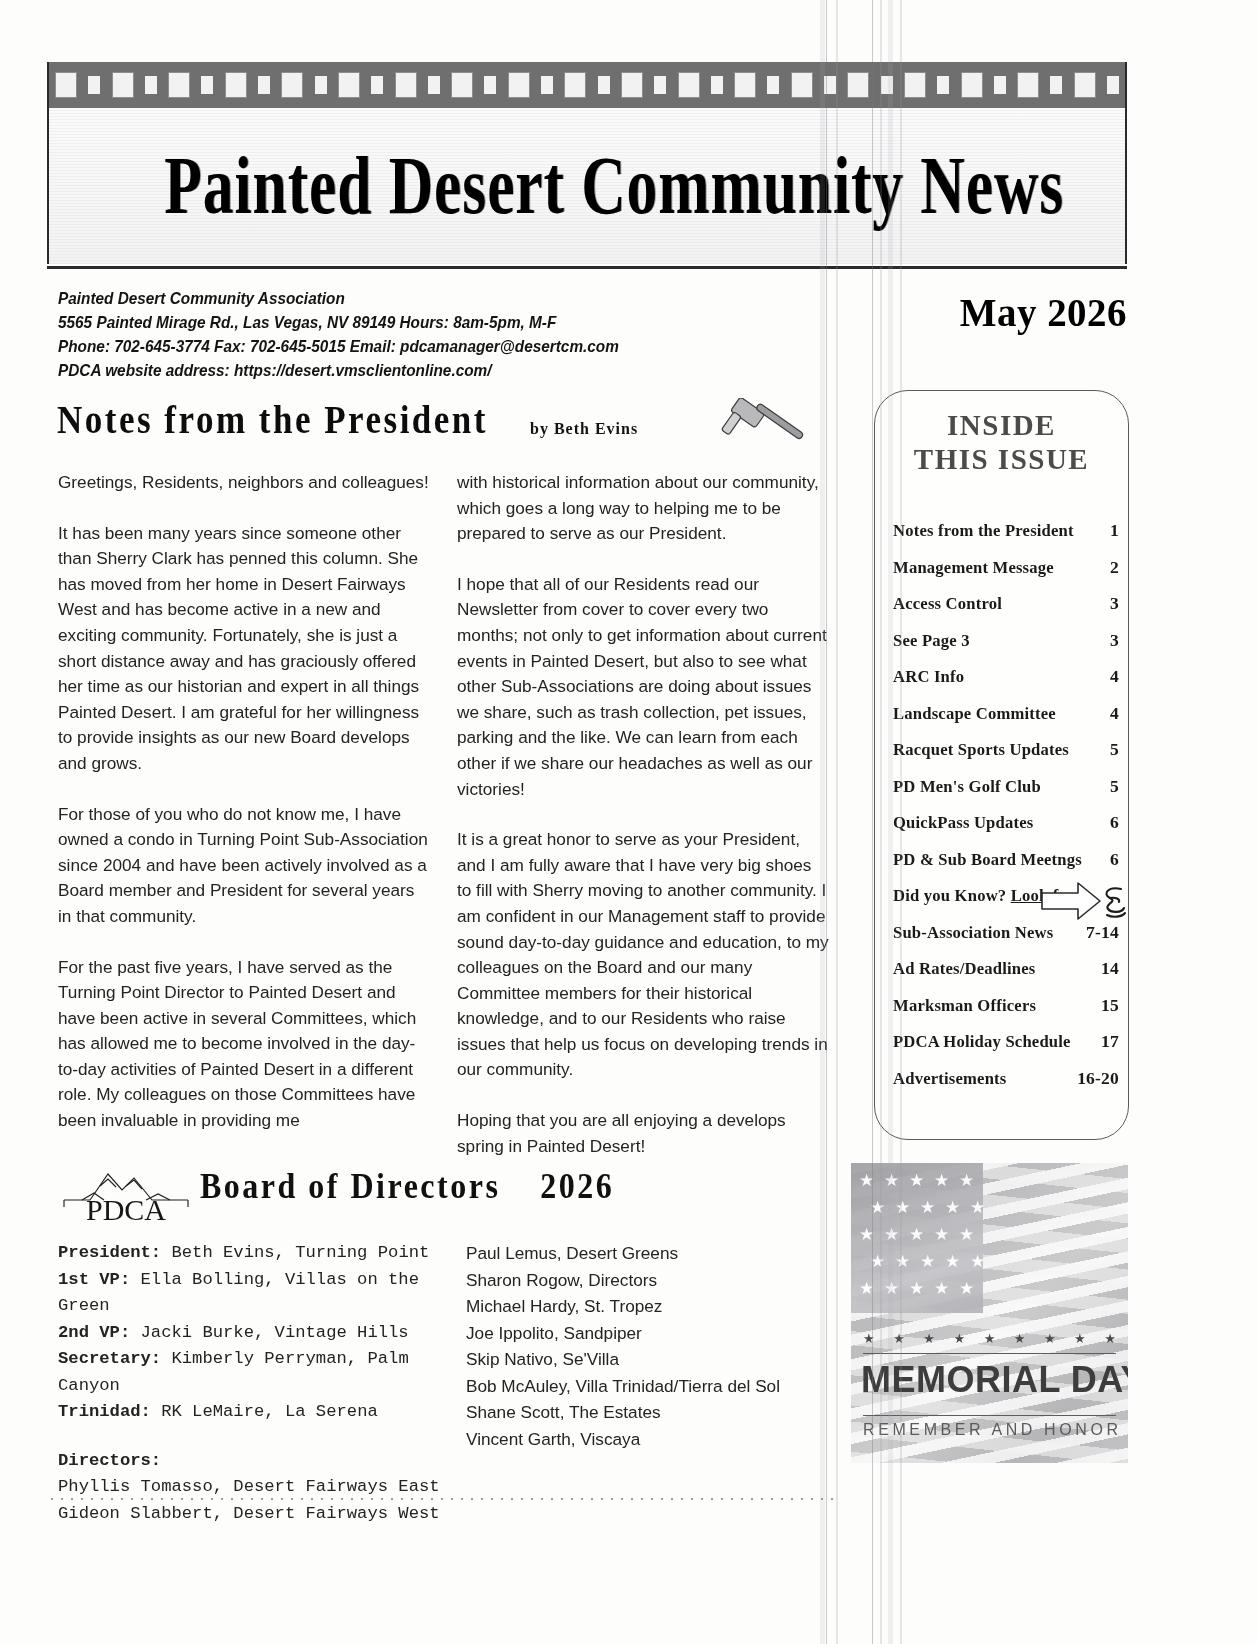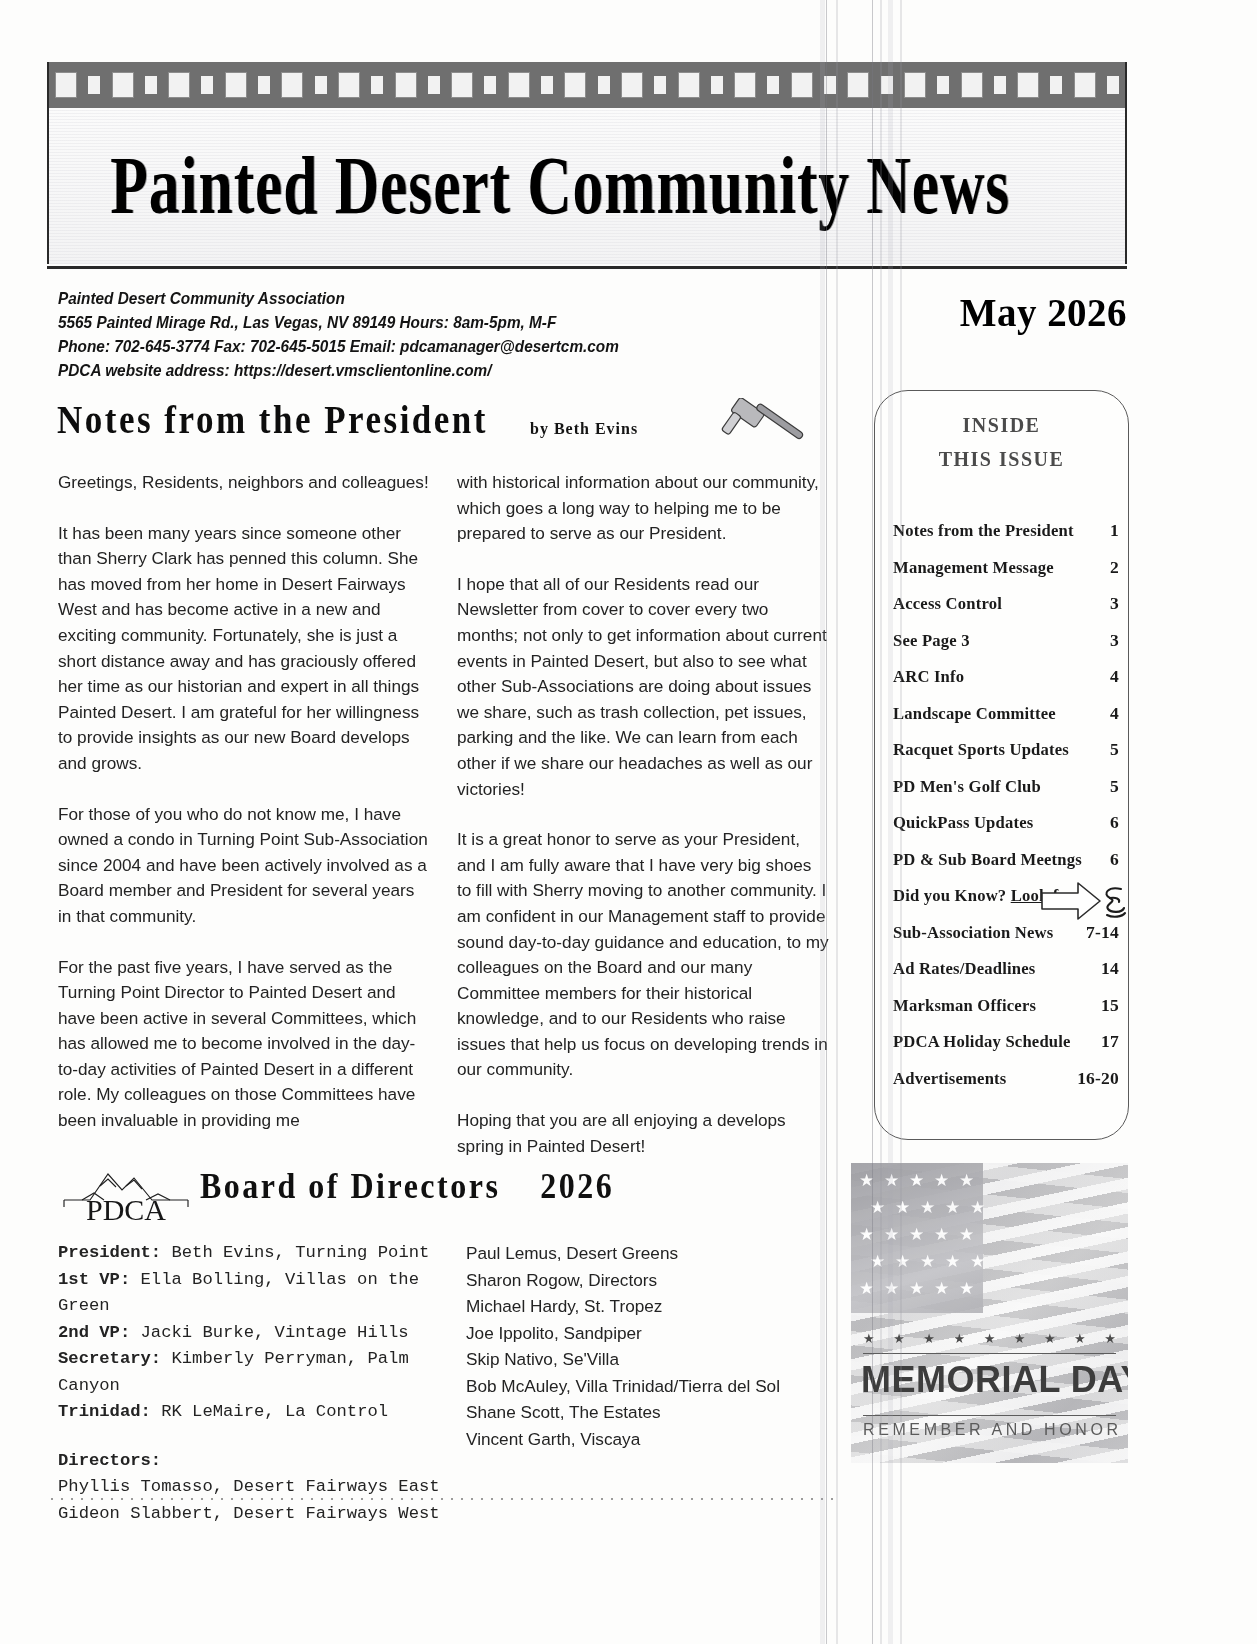--- a/index.html
+++ b/index.html
@@ -52,21 +52,21 @@
     width: 22px; height: 26px; background: #f2f2f2;
     box-shadow: inset 0 0 0 1px #8d8d8d;
   }
   .filmstrip .sq-small {
     width: 12px; height: 18px; background: #f2f2f2;
   }
   .mast-title-wrap {
     height: 156px;
     display: flex;
     align-items: center;
-    justify-content: flex-start;
+    justify-content: flex-end;
     background:
       repeating-linear-gradient(0deg, rgba(215,215,220,0.30) 0px, rgba(215,215,220,0.30) 1px, rgba(255,255,255,0) 1px, rgba(255,255,255,0) 3px),
       linear-gradient(180deg,#fbfbfb,#f3f3f4);
   }
   .mast-title {
     font-family: "Liberation Serif", serif;
     font-weight: bold;
     font-size: 70px;
     letter-spacing: 1px;
     color: #000;
@@ -163,21 +163,21 @@
     background: rgba(255,255,255,0.35);
     box-sizing: border-box;
   }
   .toc-title {
     position: absolute;
     left: 874px; top: 408px;
     width: 255px;
     text-align: center;
     font-family: "Liberation Serif", serif;
     font-weight: bold;
-    font-size: 20px;
+    font-size: 29px;
     letter-spacing: 1.5px;
     color: #4b4b4b;
     line-height: 34px;
   }
   .toc-list {
     position: absolute;
     left: 893px; top: 520px;
     width: 226px;
     font-family: "Liberation Serif", serif;
     font-weight: bold;
@@ -490,21 +490,21 @@
   </svg>
   <div class="bod-title">
     <span>Board of Directors</span><span class="year">2026</span>
   </div>
 
   <div class="bod-left" id="bod-left">
       <div><span class="role">President:  </span><span>Beth Evins, Turning Point</span></div>
       <div><span class="role">1st VP:  </span><span>Ella Bolling, Villas on the Green</span></div>
       <div><span class="role">2nd VP:  </span><span>Jacki Burke, Vintage Hills</span></div>
       <div><span class="role">Secretary:  </span><span>Kimberly Perryman, Palm Canyon</span></div>
-      <div><span class="role">Trinidad:  </span><span>RK LeMaire, La Control</span></div>
+      <div><span class="role">Trinidad:  </span><span>RK LeMaire, La Serena</span></div>
       <div class="gap"></div>
       <div class="role">Directors:</div>
       <div>Phyllis Tomasso, Desert Fairways East</div>
       <div>Gideon Slabbert, Desert Fairways West</div>
     </div>
   <div class="bod-right" id="bod-right">
       <div>Paul Lemus, Desert Greens</div>
       <div>Sharon Rogow, Directors</div>
       <div>Michael Hardy, St. Tropez</div>
       <div>Joe Ippolito, Sandpiper</div>

